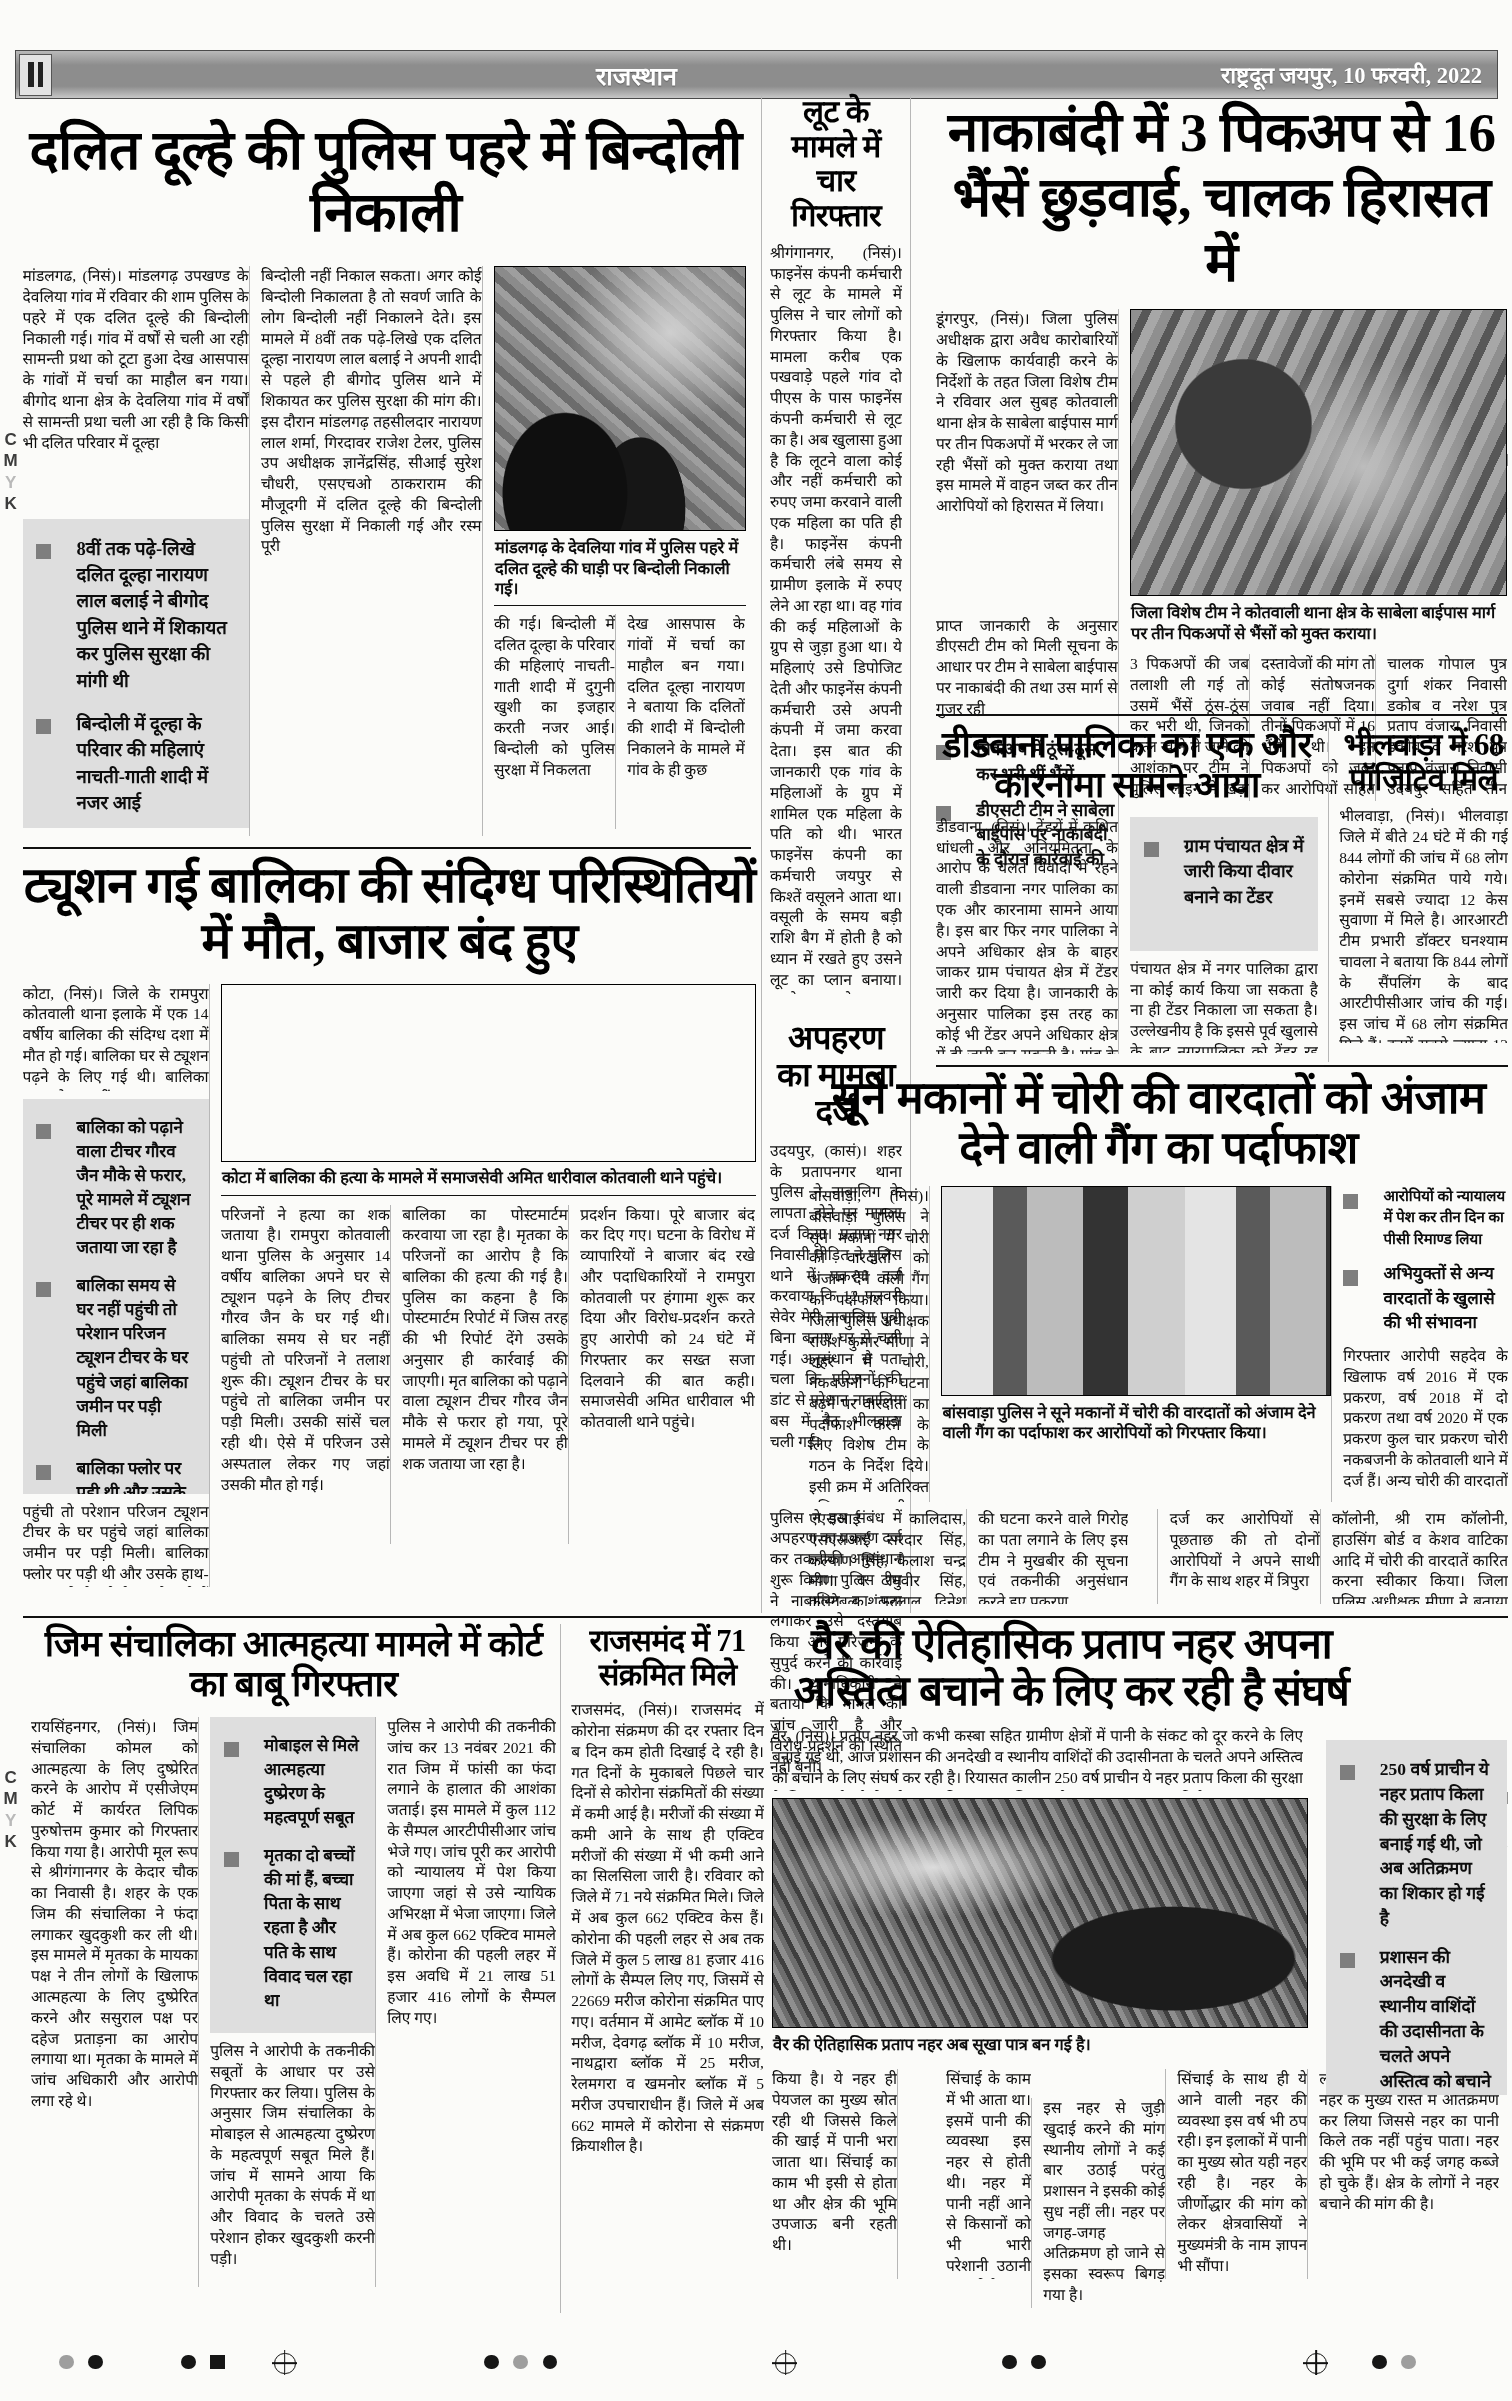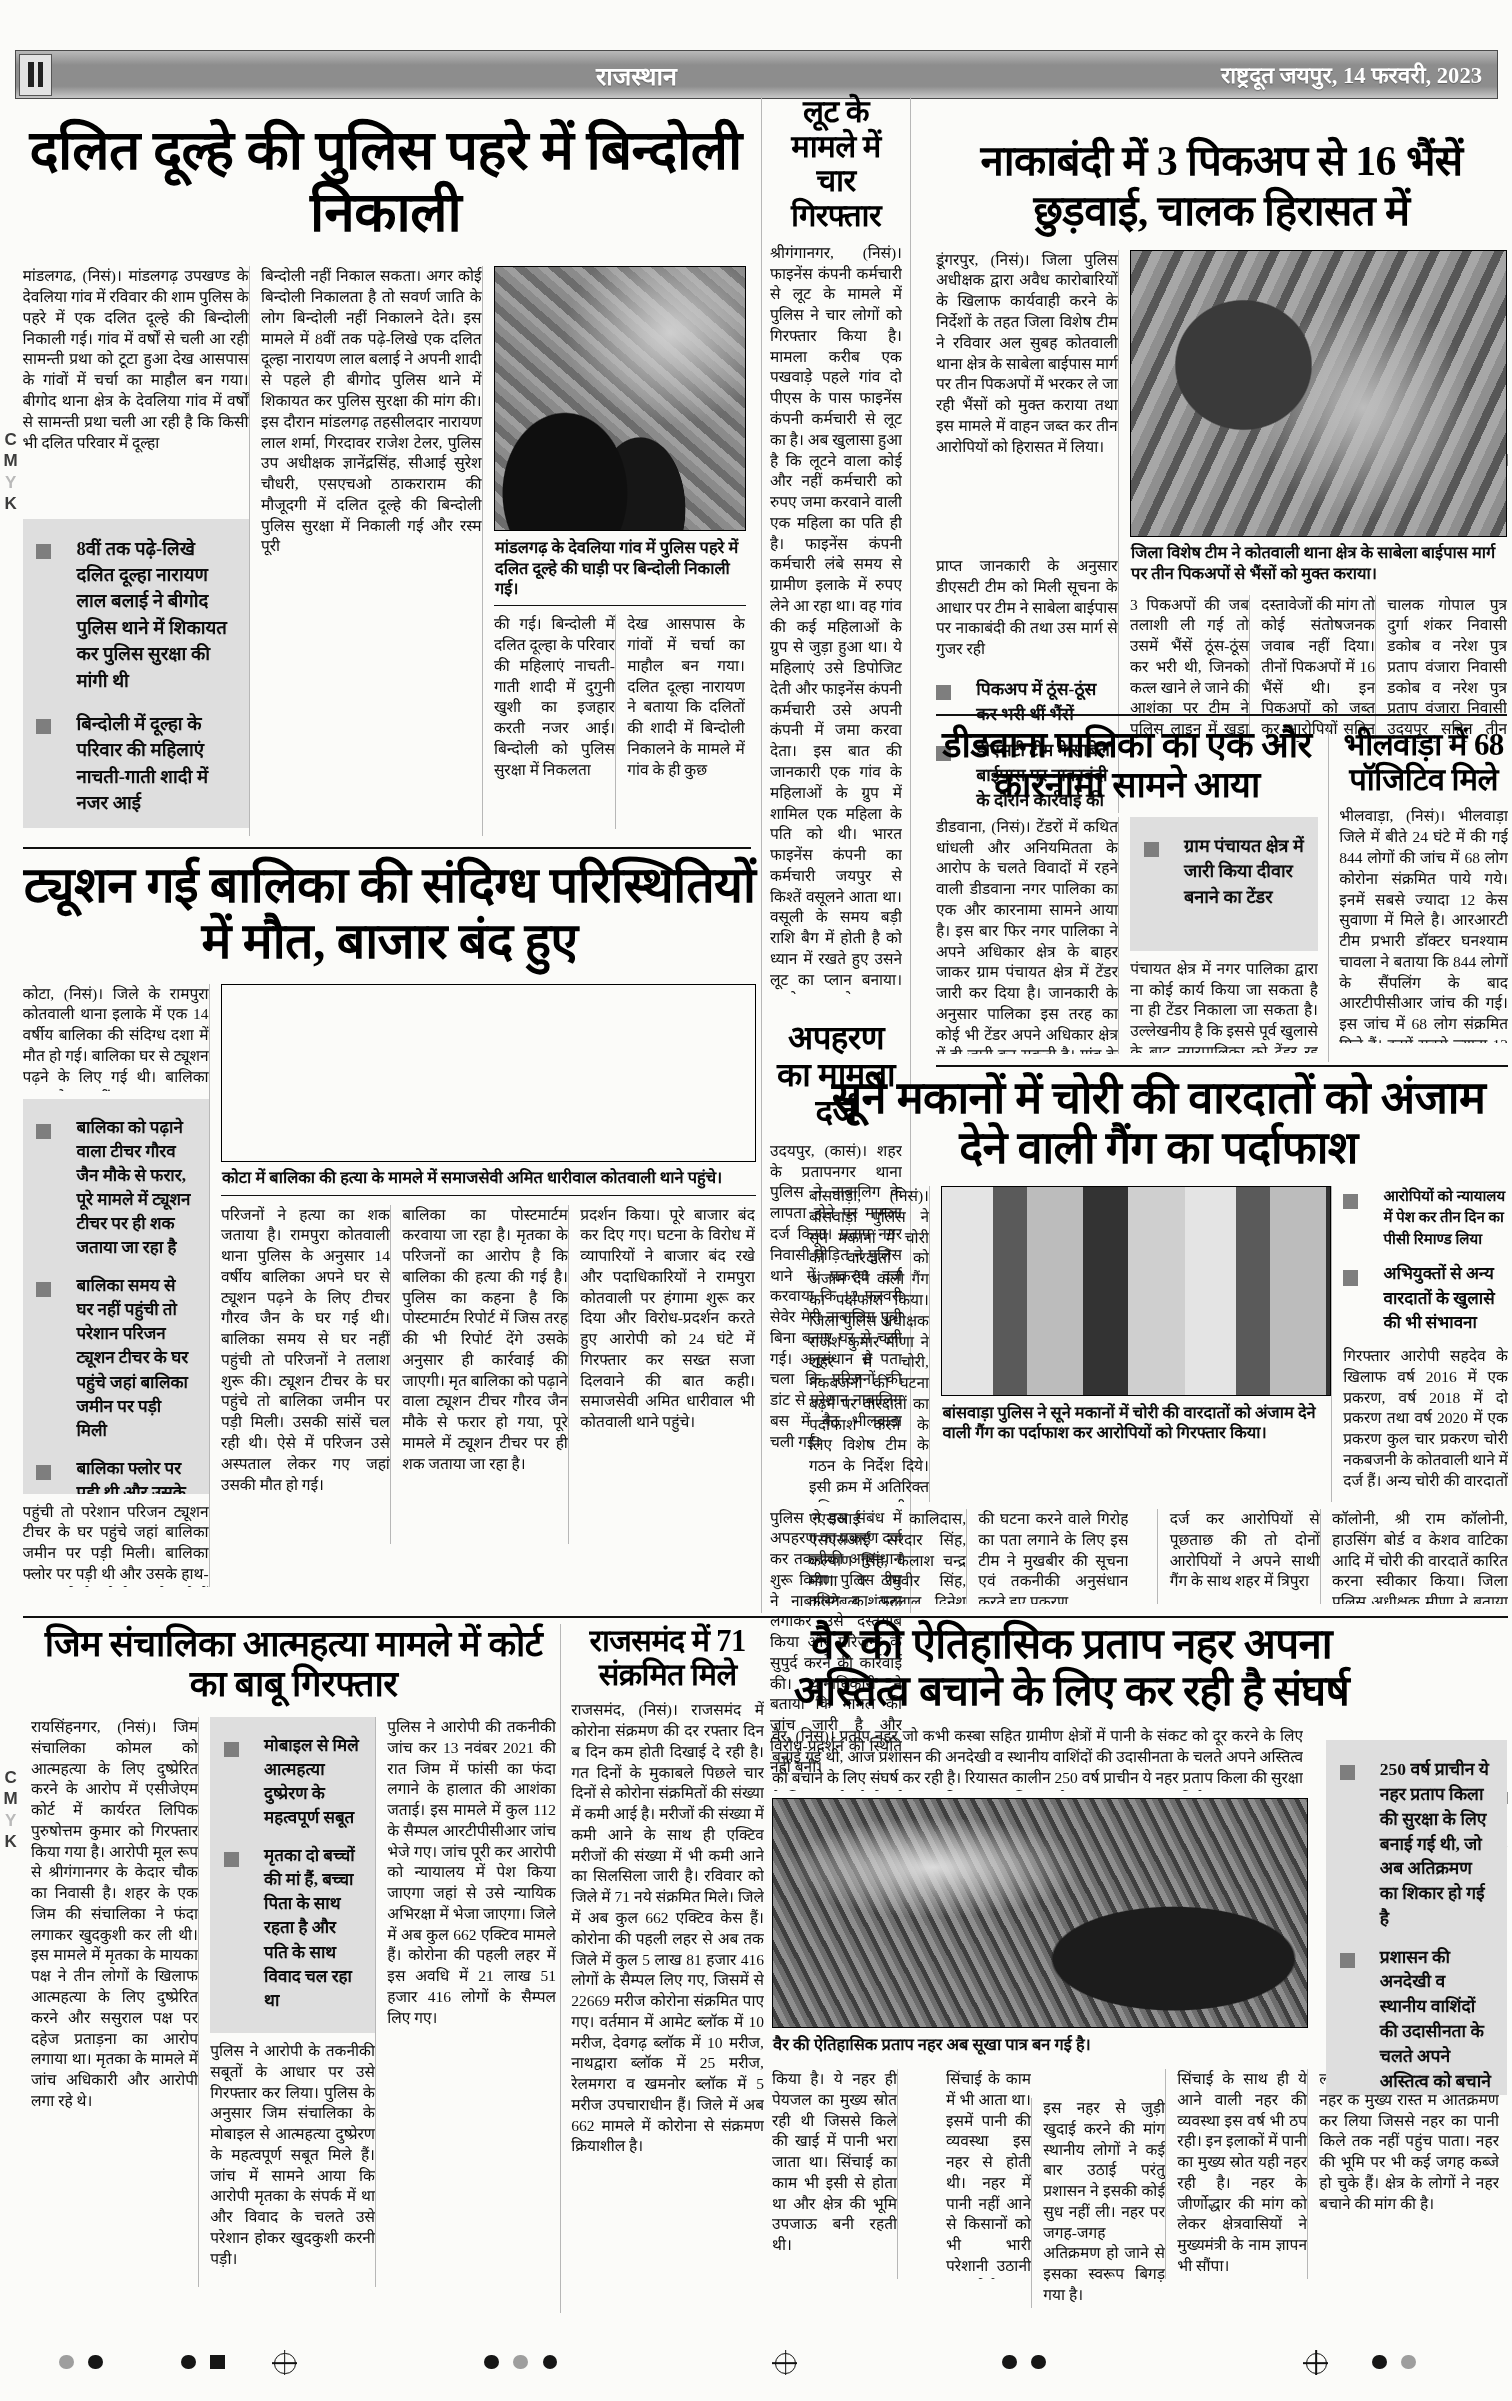--- a/index.html
+++ b/index.html
@@ -80,21 +80,21 @@
 <body>
 
 <div class="page">
 
   <div class="abs masthead">
     <div class="mh-box">
         <span class="mh-bar"></span>
         <span class="mh-bar"></span>
       </div>
     <div class="mh-center">राजस्थान</div>
-    <div class="mh-right">राष्ट्रदूत जयपुर, 14 फरवरी, 2023</div>
+    <div class="mh-right">राष्ट्रदूत जयपुर, 10 फरवरी, 2022</div>
   </div>
 
   <div class="abs cmyk" style="left:1.1px; top:429px;">
       <span>C</span>
       <span>M</span>
       <span class="y">Y</span>
       <span>K</span>
     </div>
   <div class="abs cmyk" style="left:1492px; top:429px;">
       <span>C</span>
@@ -148,21 +148,21 @@
 
   <div class="abs" style="left:761px; top:95px; width:150px; height:1518px; border-left:0.6px solid #b7b7b7; border-right:0.6px solid #b7b7b7; padding:0 8px;">
     <div class="hl" style="font-size:31px;">लूट के मामले में चार गिरफ्तार</div>
     <div class="bt" style="height:751px; margin-top:9px;">श्रीगंगानगर, (निसं)। फाइनेंस कंपनी कर्मचारी से लूट के मामले में पुलिस ने चार लोगों को गिरफ्तार किया है। मामला करीब एक पखवाड़े पहले गांव दो पीएस के पास फाइनेंस कंपनी कर्मचारी से लूट का है। अब खुलासा हुआ है कि लूटने वाला कोई और नहीं कर्मचारी को रुपए जमा करवाने वाली एक महिला का पति ही है। फाइनेंस कंपनी कर्मचारी लंबे समय से ग्रामीण इलाके में रुपए लेने आ रहा था। वह गांव की कई महिलाओं के ग्रुप से जुड़ा हुआ था। ये महिलाएं उसे डिपोजिट देती और फाइनेंस कंपनी कर्मचारी उसे अपनी कंपनी में जमा करवा देता। इस बात की जानकारी एक गांव के महिलाओं के ग्रुप में शामिल एक महिला के पति को थी। भारत फाइनेंस कंपनी का कर्मचारी जयपुर से किश्तें वसूलने आता था। वसूली के समय बड़ी राशि बैग में होती है को ध्यान में रखते हुए उसने लूट का प्लान बनाया। उसने अपने साथ पदमपुर वार्ड सात निवासी हैप्पी (हैरी) पुत्र रामसिंह, पदमपुर वार्ड नौ निवासी बलवीरसिंह पुत्र छिंद्रपालसिंह और गांव 14 पीएस 'ए' निवासी हरजिंद्रसिंह उर्फ काकासिंह पुत्र जीतसिंह को मिलाया।</div>
     <div class="hl" style="font-size:33px; margin-top:26px;">अपहरण का मामला दर्ज</div>
     <div class="bt" style="height:361px; margin-top:10.2px;">उदयपुर, (कासं)। शहर के प्रतापनगर थाना पुलिस ने नाबालिग के लापता होने पर मामला दर्ज किया। प्रताप नगर निवासी पीड़ित ने पुलिस थाने में प्रकरण दर्ज करवाया कि 12 फरवरी सेवेर मेरी नाबालिग पुत्री बिना बताए घर से चली गई। अनुसंधान से पता चला कि परिजनों की डांट से परेशान नाबालिग बस में बैठ भीलवाड़ा चली गई।</div>
     <div class="bt" style="height:271px; margin-top:5.6px;">पुलिस ने इस संबंध में अपहरण का प्रकरण दर्ज कर तकनीकी अनुसंधान शुरू किया। पुलिस टीम ने नाबालिग का पता लगाकर उसे दस्तयाब किया और परिजनों के सुपुर्द करने की कार्रवाई की। थानाधिकारी ने बताया कि मामले की जांच जारी है और विरोध-प्रदर्शन की स्थिति नहीं बनी।</div>
   </div>
 
   <div class="abs" style="left:936px; top:101px; width:571px; height:610px;">
-    <div class="hl" style="font-size:42px; line-height:1.18;margin-top:36px;">नाकाबंदी में 3 पिकअप से 16 भैंसें छुड़वाई, चालक हिरासत में</div>
+    <div class="hl" style="font-size:55px; line-height:1.18;">नाकाबंदी में 3 पिकअप से 16 भैंसें छुड़वाई, चालक हिरासत में</div>
     <div class="cols" style="margin-top:13.6px;">
       <div style="width:182px;">
         <div class="bt" style="height:303px;">डूंगरपुर, (निसं)। जिला पुलिस अधीक्षक द्वारा अवैध कारोबारियों के खिलाफ कार्यवाही करने के निर्देशों के तहत जिला विशेष टीम ने रविवार अल सुबह कोतवाली थाना क्षेत्र के साबेला बाईपास मार्ग पर तीन पिकअपों में भरकर ले जा रही भैंसों को मुक्त कराया तथा इस मामले में वाहन जब्त कर तीन आरोपियों को हिरासत में लिया।</div>
         <div class="bt" style="height:113px; margin-top:3.4px;">प्राप्त जानकारी के अनुसार डीएसटी टीम को मिली सूचना के आधार पर टीम ने साबेला बाईपास पर नाकाबंदी की तथा उस मार्ग से गुजर रही</div>
         <div style="margin-top:8px;">
           <div class="bullet" style="font-size:17.5px;">
               <span class="sq"></span>
               <span>पिकअप में ठूंस-ठूंस कर भरी थीं भैंसें</span>
             </div>
           <div class="bullet" style="font-size:17.5px; margin-top:11.3px;">

